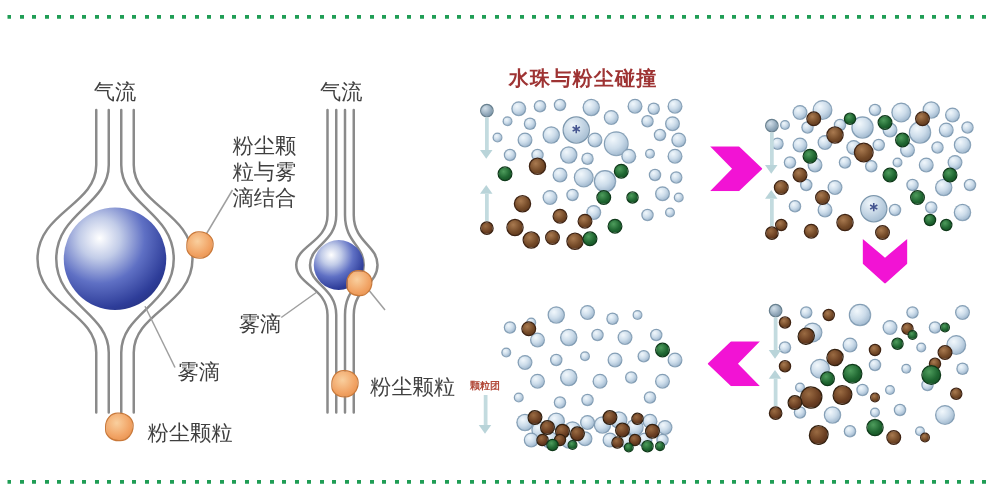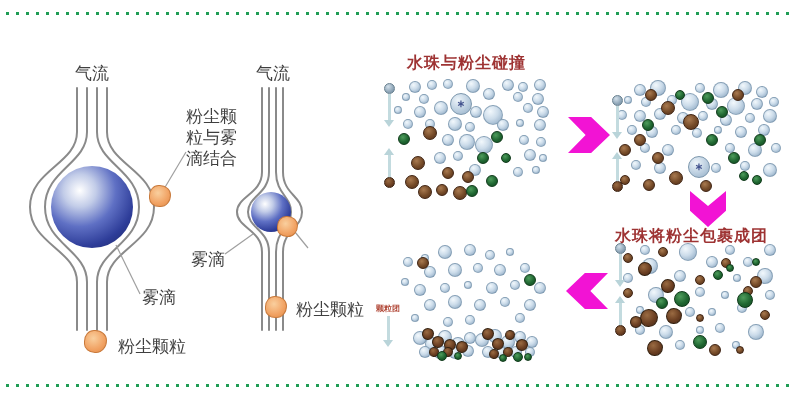--- a/index.html
+++ b/index.html
@@ -95,21 +95,20 @@
 
   <div class="lbl" style="left:75px;top:63px">气流</div>
   <div class="lbl" style="left:256px;top:63px">气流</div>
   <div class="lbl wrapped" style="left:186px;top:106px;width:56px">粉尘颗粒与雾滴结合</div>
   <div class="lbl" style="left:142px;top:287px">雾滴</div>
   <div class="lbl" style="left:118px;top:336px">粉尘颗粒</div>
   <div class="lbl" style="left:191px;top:249px">雾滴</div>
   <div class="lbl" style="left:296px;top:299px">粉尘颗粒</div>
 
   <div class="title" style="left:407px;top:53px">水珠与粉尘碰撞</div>
-  <div class="title" style="left:615px;top:226px">水珠将粉尘包裹成团</div>
 
   <div class="chev right" style="left:568px;top:117px;width:42px;height:36px"></div>
   <div class="chev down" style="left:690px;top:191px;width:36px;height:36px"></div>
   <div class="chev left" style="left:566px;top:273px;width:42px;height:36px"></div>
 
   <div class="ind" style="left:374px;top:303px;width:28px">
     <span class="cluster-label">颗粒团</span>
     <div class="ind-shaft" style="height:24px"></div>
     <div class="ind-head down"></div>
   </div>

